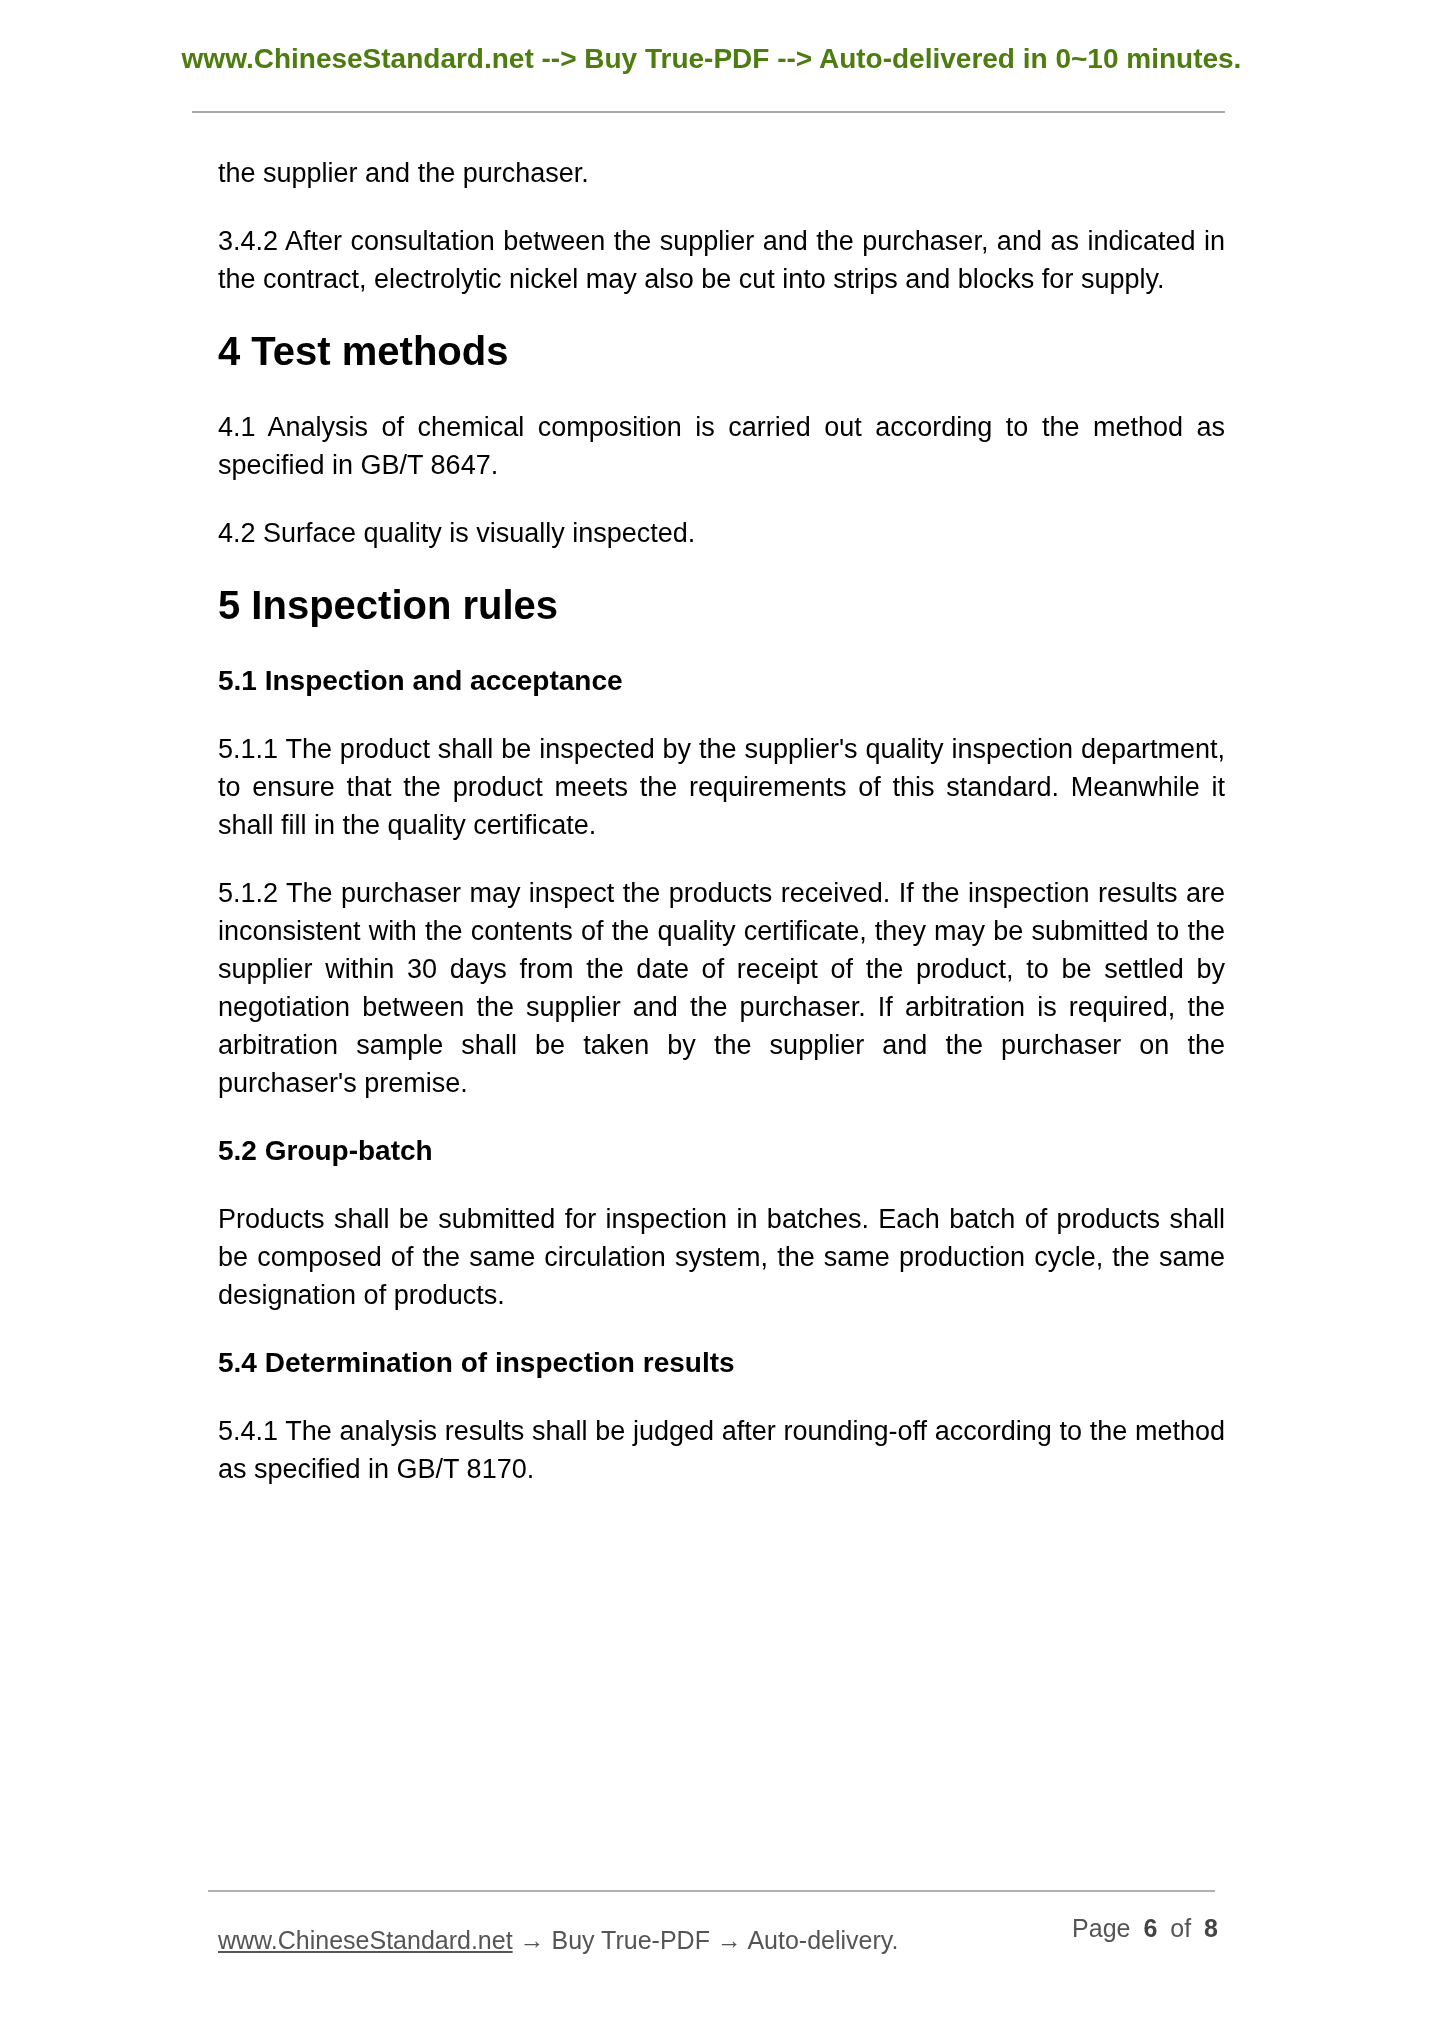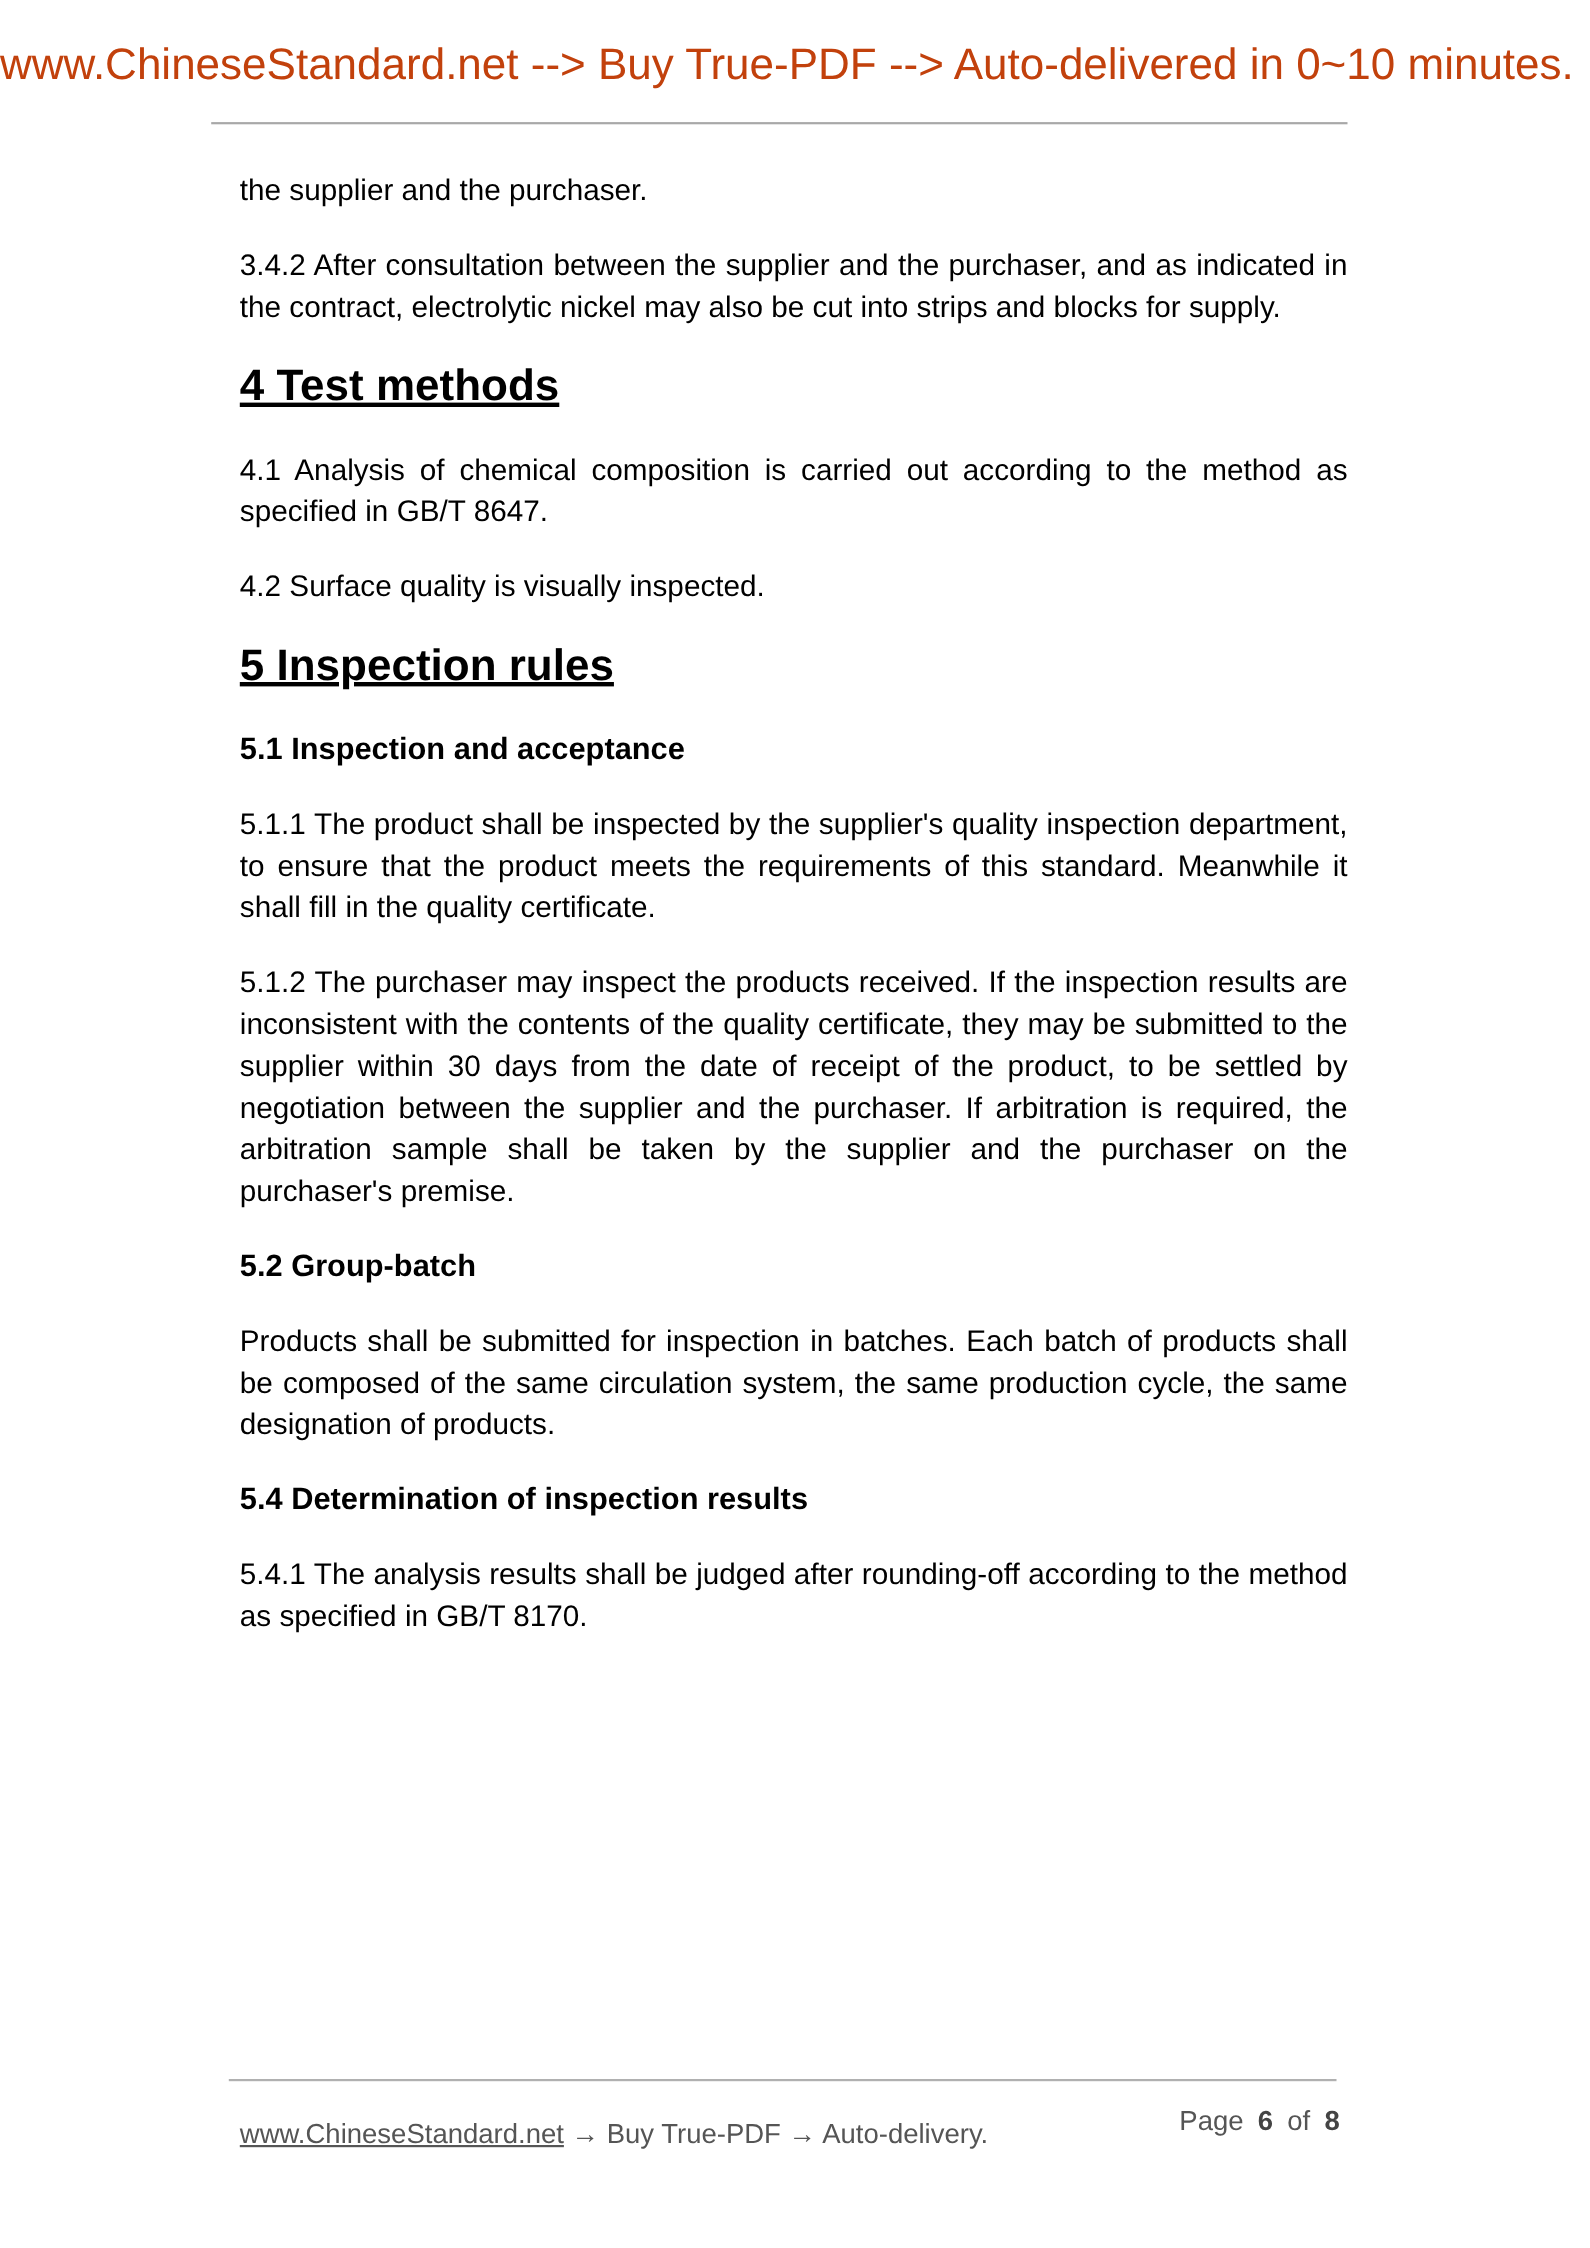--- a/index.html
+++ b/index.html
@@ -16,24 +16,25 @@
       color: #000;
     }
     .page-header {
       position: absolute;
       left: 0;
       top: 40px;
       width: 1423px;
       text-align: center;
     }
     .header-banner {
-      font-size: 40px;
+      font-size: 28px;
       line-height: 38px;
-      color: #c2410c;
+      color: #4d7c0f;
       white-space: nowrap;
+      font-weight: bold;
     }
     .header-code {
       font-size: 23px;
       line-height: 24px;
       color: #555;
       margin-top: -8px;
     }
     .header-rule {
       position: absolute;
       left: 192px;
@@ -53,21 +54,20 @@
       line-height: 38px;
       text-align: justify;
       margin: 0 0 30px 0;
     }
     .p .num { font-weight: normal; }
     .h1 {
       font-size: 40px;
       font-weight: bold;
       line-height: 46px;
       margin: 0 0 34px 0;
-      text-decoration: underline;
     }
     .h2 {
       font-size: 28px;
       font-weight: bold;
       line-height: 38px;
       margin: 0 0 30px 0;
     }
     .footer-rule {
       position: absolute;
       left: 208px;

